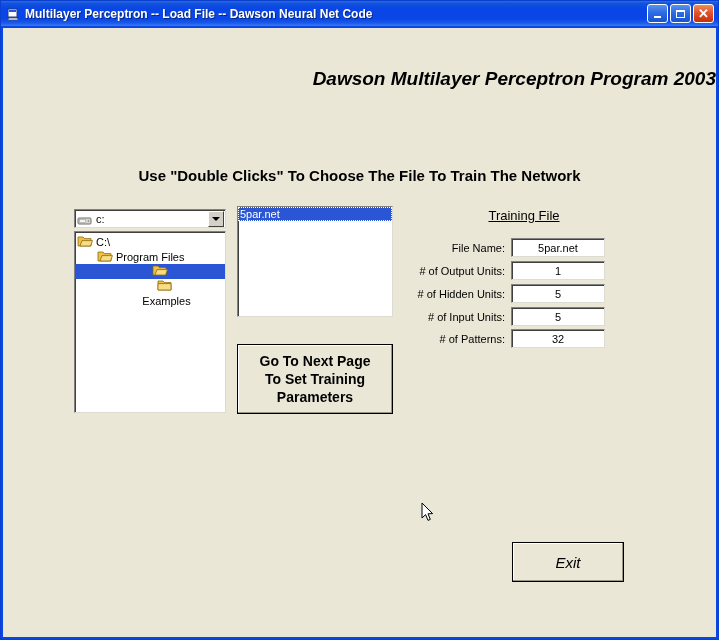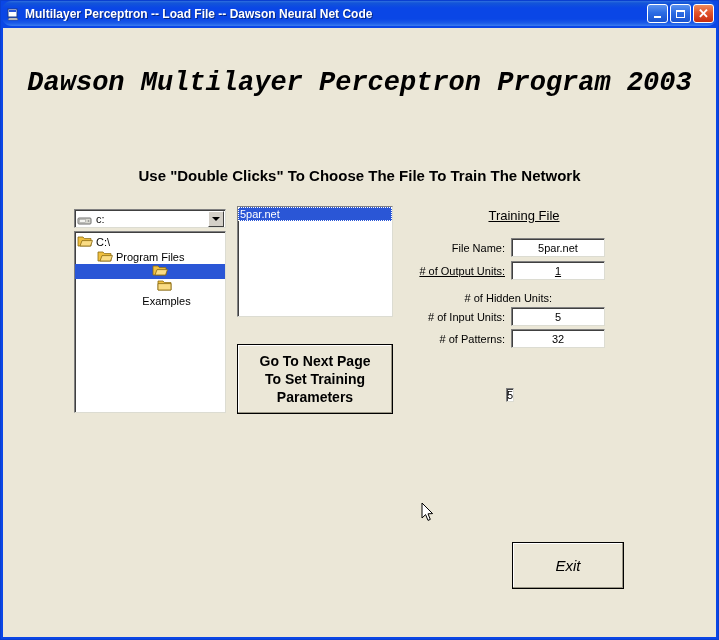--- a/index.html
+++ b/index.html
@@ -31,21 +31,20 @@
   .titlebar {
     height: 25px;
     flex: 0 0 25px;
     background: linear-gradient(to bottom,
         #2f6fe0 0%, #1355d8 8%, #0a46e6 28%,
         #0a46e6 72%, #1a5ae8 88%, #3a7cf0 100%);
     display: flex;
     align-items: center;
     padding: 0 2px 0 5px;
     box-sizing: border-box;
-    border-radius: 11px;
   }
   .title-icon {
     width: 14px; height: 14px;
     flex: 0 0 14px;
     margin-right: 5px;
     position: relative;
   }
   .title-icon svg { display: block; }
   .title-text {
     color: #ffffff;
@@ -108,26 +107,26 @@
     background: #ebe7d7;
     position: relative;
     overflow: hidden;
   }
 
   
   .app-heading {
     position: absolute;
     left: 0; right: 0;
     top: 40px;
-    text-align: center;
-    font-size: 27px;
+    text-align: right;
+    font-size: 19px;
     font-weight: bold;
     font-style: italic;
     color: #000000;
-    font-family: Liberation Mono, monospace;
+    font-family: Liberation Sans, sans-serif;
   }
   .instruction {
     position: absolute;
     left: 0; right: 0;
     top: 139px;
     text-align: center;
     font-size: 15px;
     font-weight: bold;
     color: #000000;
   }
@@ -269,21 +268,21 @@
     width: 156px;
     height: 70px;
     font-size: 14px;
     font-weight: bold;
     line-height: 18px;
   }
   .btn-exit {
     left: 509px;
     top: 514px;
     width: 112px;
-    height: 47px;
+    height: 40px;
     font-size: 15px;
     font-style: italic;
   }
 
   
   .panel-title {
     position: absolute;
     left: 466px;
     top: 180px;
     width: 110px;
@@ -438,25 +437,25 @@
         <span>Parameters</span>
       </span>
     </div>
 
     <div class="panel-title">Training File</div>
     <div id="field-rows">
         <div class="field-row" style="top: 210px;">
           <span class="field-label">File Name:</span>
           <span class="field-box">5par.net</span>
         </div>
-        <div class="field-row" style="top: 233px; text-decoration: underline;">
+        <div class="field-row" style="top: 233px;">
           <span class="field-label"># of Output Units:</span>
           <span class="field-box">1</span>
         </div>
-        <div class="field-row" style="top: 264px; flex-direction: column;">
+        <div class="field-row" style="top: 256px;">
           <span class="field-label"># of Hidden Units:</span>
           <span class="field-box">5</span>
         </div>
         <div class="field-row" style="top: 279px;">
           <span class="field-label"># of Input Units:</span>
           <span class="field-box">5</span>
         </div>
         <div class="field-row" style="top: 301px;">
           <span class="field-label"># of Patterns:</span>
           <span class="field-box">32</span>

